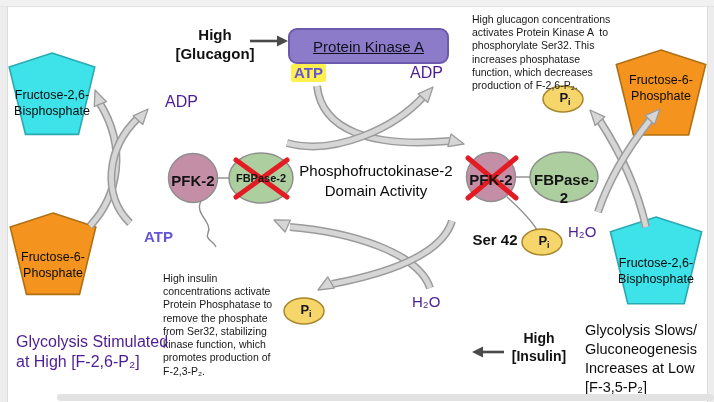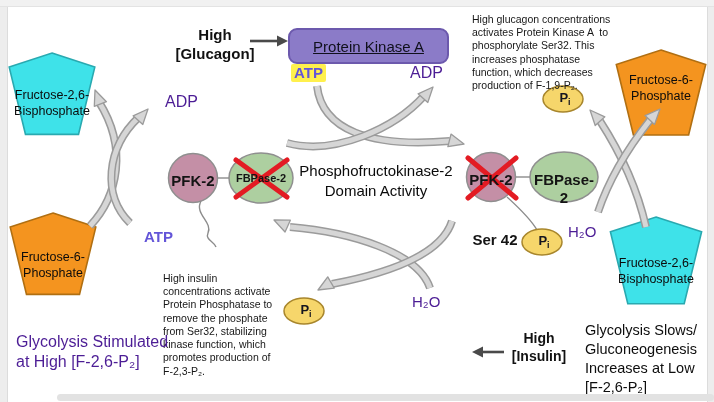--- a/index.html
+++ b/index.html
@@ -133,21 +133,21 @@
   <div class="lbl sig" style="left:172px;top:26px;width:86px;">High
 [Glucagon]</div>
   <div class="lbl sig" style="left:503px;top:330px;width:72px;font-size:14px;">High
 [Insulin]</div>
 
   <div class="note" style="left:472px;top:13px;width:172px;">High glucagon concentrations
 activates Protein Kinase A  to
 phosphorylate Ser32. This
 increases phosphatase
 function, which decreases
-production of F-1,9-P₂.</div>
+production of F-2,6-P₂.</div>
   <div class="note" style="left:163px;top:272px;width:150px;">High insulin
 concentrations activate
 Protein Phosphatase to
 remove the phosphate
 from Ser32, stabilizing
 kinase function, which
 promotes production of
 F-2,3-P₂.</div>
 
   <div class="lbl title" style="left:292px;top:161px;width:168px;">Phosphofructokinase-2
@@ -179,19 +179,19 @@
 
   <div class="pi-lbl" style="left:543px;top:90px;"><span>P</span><span class="sub">i</span></div>
   <div class="pi-lbl" style="left:522px;top:233px;"><span>P</span><span class="sub">i</span></div>
   <div class="pi-lbl" style="left:284px;top:302px;"><span>P</span><span class="sub">i</span></div>
 
   <div class="lbl cap" style="left:16px;top:332px;width:190px;">Glycolysis Stimulated
 at High [F-2,6-P₂]</div>
   <div class="lbl cap-r" style="left:585px;top:321px;width:128px;">Glycolysis Slows/
 Gluconeogenesis
 Increases at Low
-[F-2,6-P₂]</div>
+[F-3,5-P₂]</div>
 
   <div class="frame-l"></div>
   <div class="frame-r"></div>
   <div class="frame-t"></div>
   <div class="scrub"></div>
 </div>
 
 </body></html>

